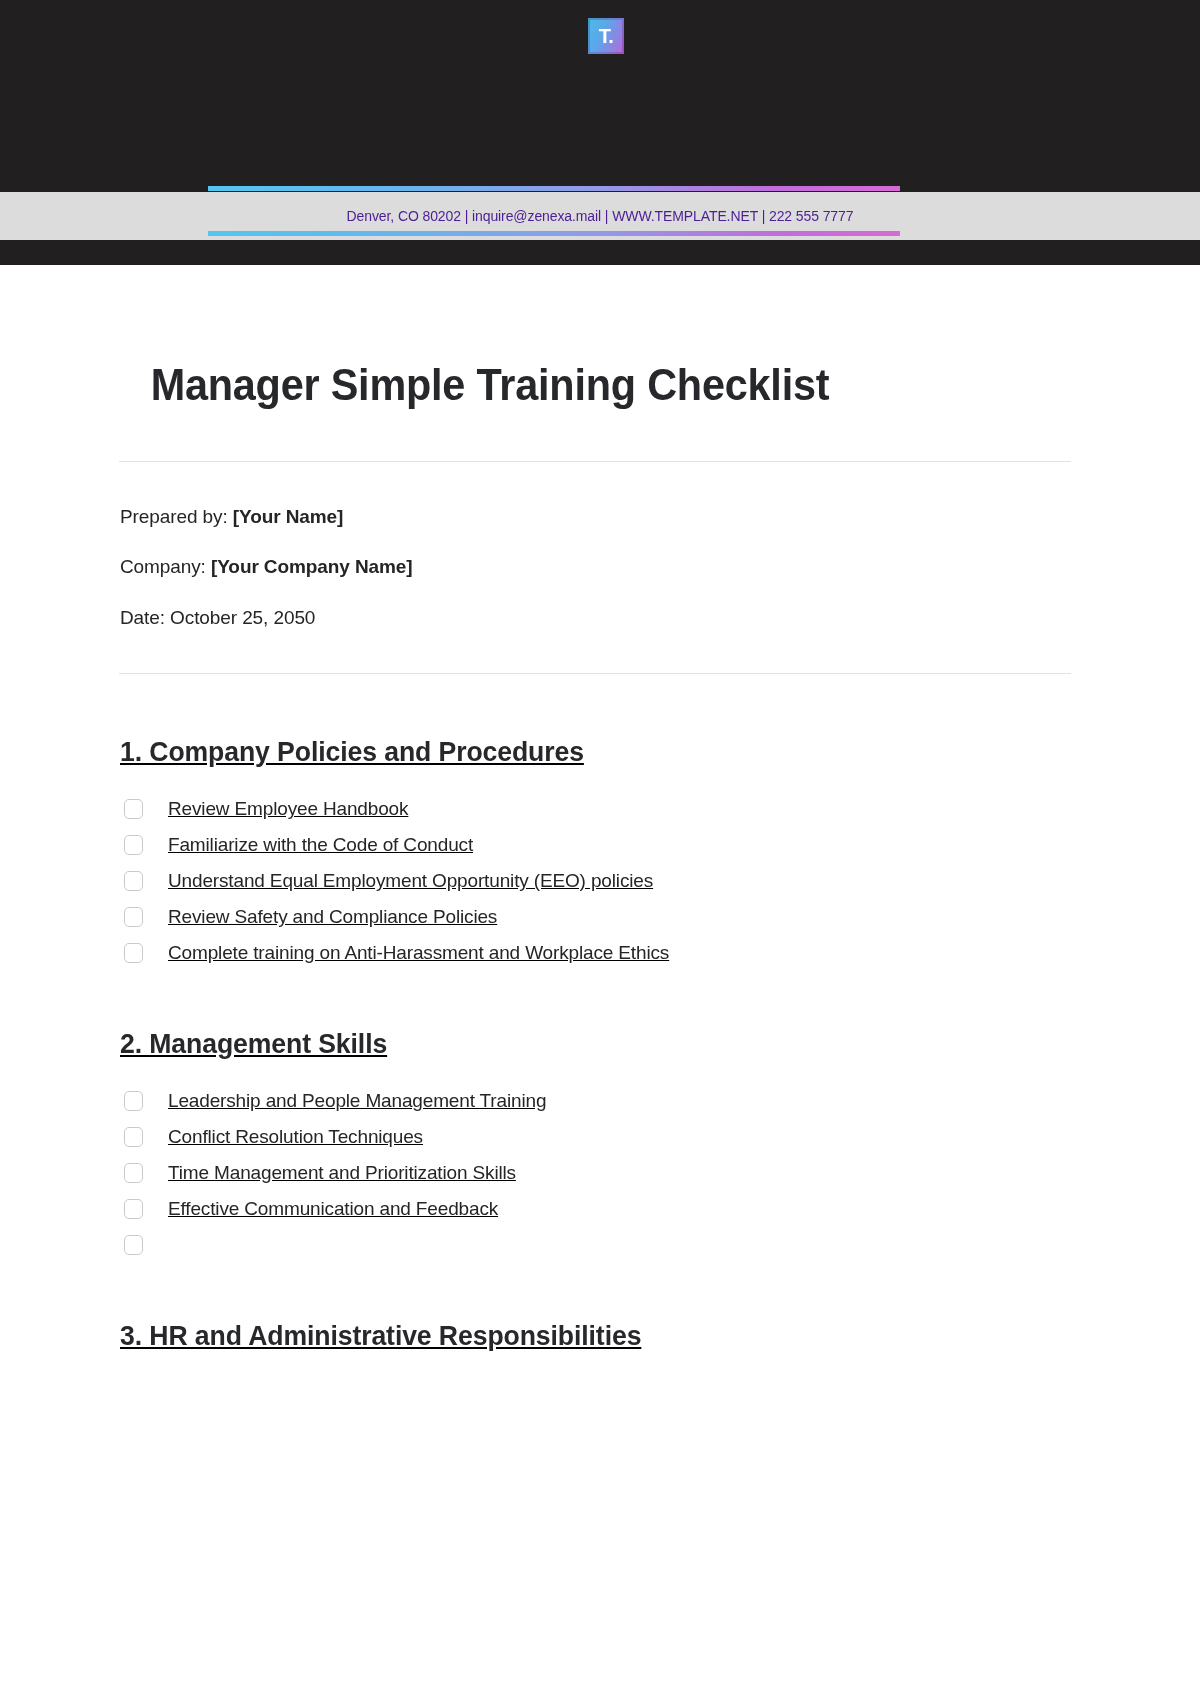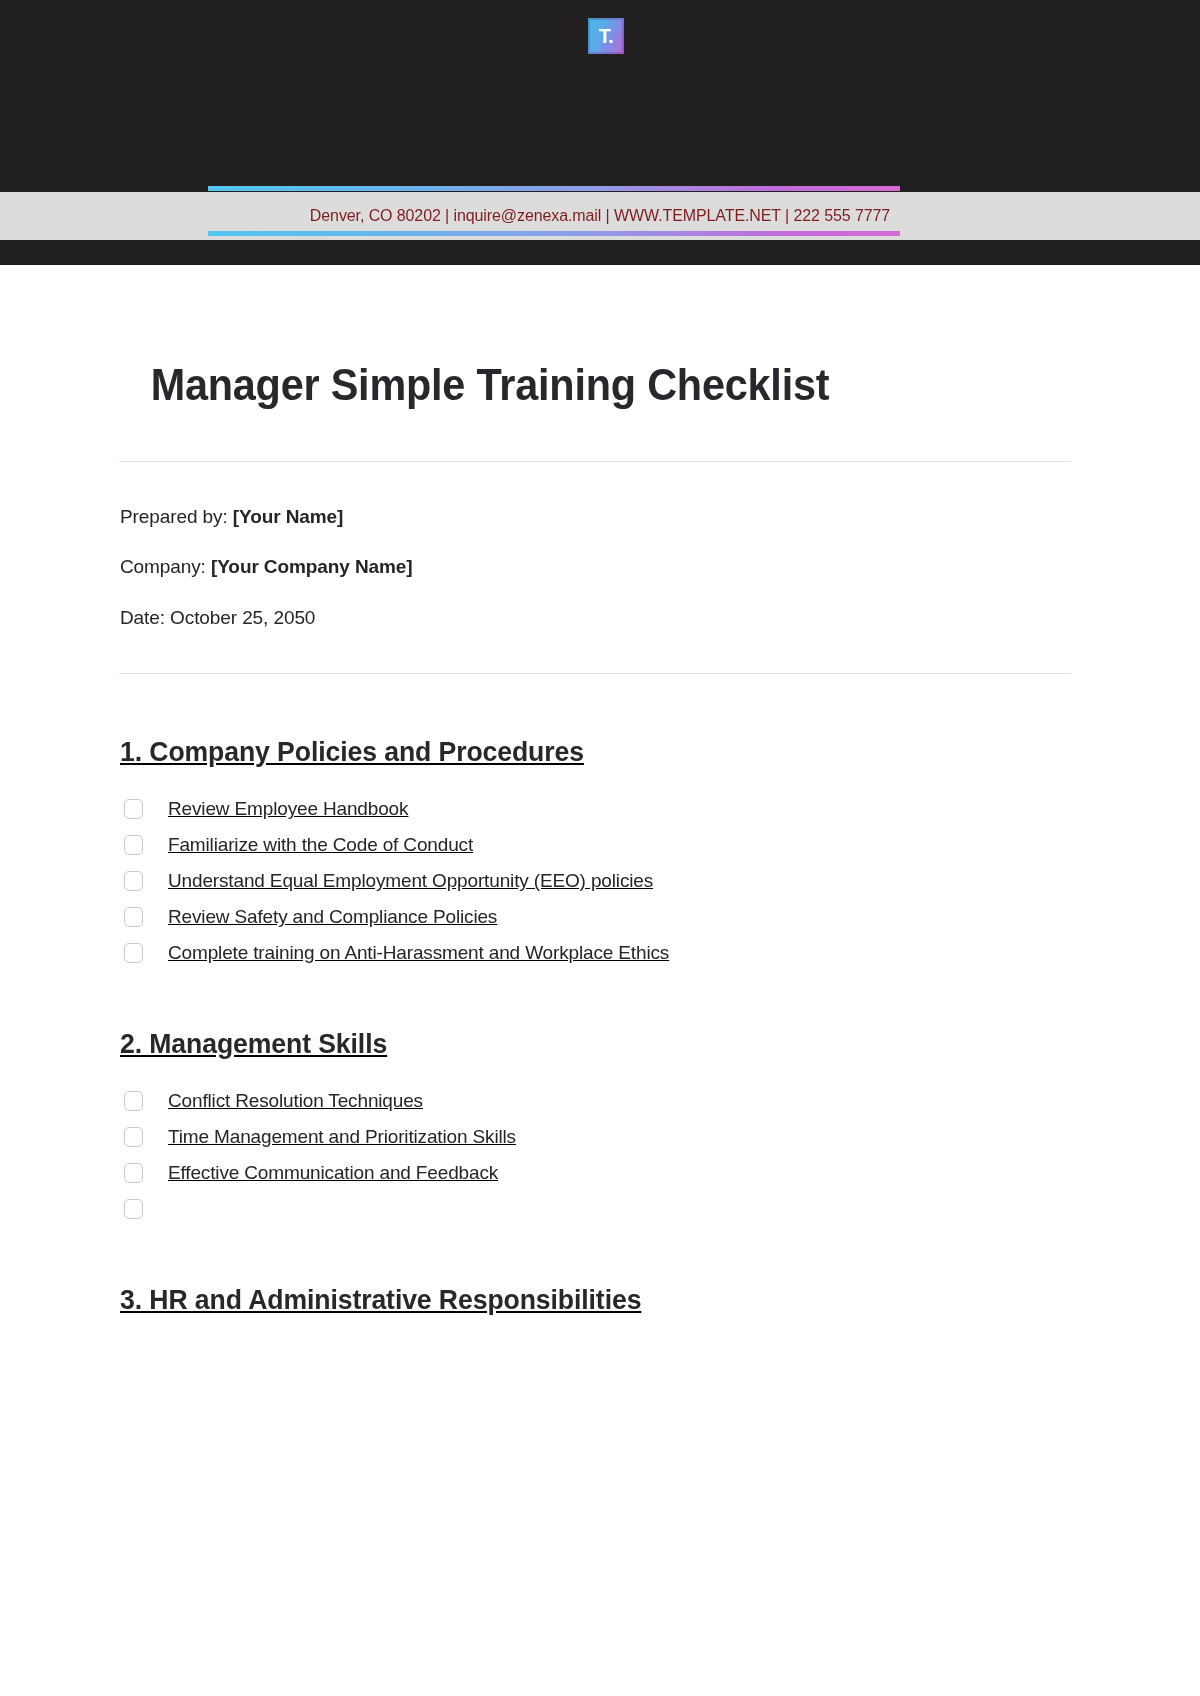--- a/index.html
+++ b/index.html
@@ -59,23 +59,23 @@
     left: 0;
     width: 1200px;
     height: 48px;
     background: #dcdcdc;
     display: flex;
     align-items: center;
     justify-content: center;
   }
   .contact-text {
     font-family: "Liberation Sans", sans-serif;
-    font-size: 16px;
+    font-size: 14px;
     font-weight: 400;
-    color: #7f1d1d;
+    color: #4c1d95;
     letter-spacing: -0.1px;
     white-space: nowrap;
   }
 
   .grad-rule {
     position: absolute;
     left: 208px;
     width: 692px;
     height: 5px;
     background: linear-gradient(90deg, #54c6ef 0%, #61b9ef 22%, #8f9ce8 55%, #c06ddc 82%, #d76ad4 100%);
@@ -235,20 +235,24 @@
           <span class="check-label">Complete training on Anti-Harassment and Workplace Ethics</span>
         </li>
       </ul>
     </div>
 
     <div class="section">
       <h2 class="section-heading">2. Management Skills</h2>
       <ul class="check-list">
         <li class="check-item">
           <span class="checkbox"></span>
+          <span class="check-label">Leadership and People Management Training</span>
+        </li>
+        <li class="check-item">
+          <span class="checkbox"></span>
           <span class="check-label">Conflict Resolution Techniques</span>
         </li>
         <li class="check-item">
           <span class="checkbox"></span>
           <span class="check-label">Time Management and Prioritization Skills</span>
         </li>
         <li class="check-item">
           <span class="checkbox"></span>
           <span class="check-label">Effective Communication and Feedback</span>
         </li>

